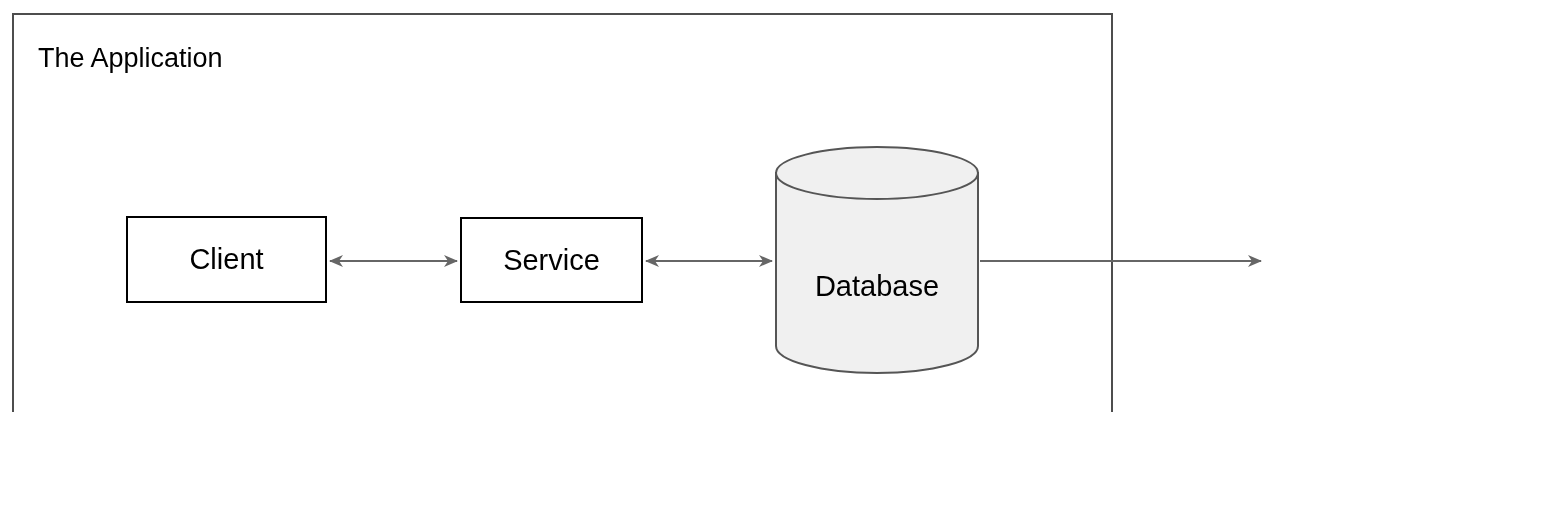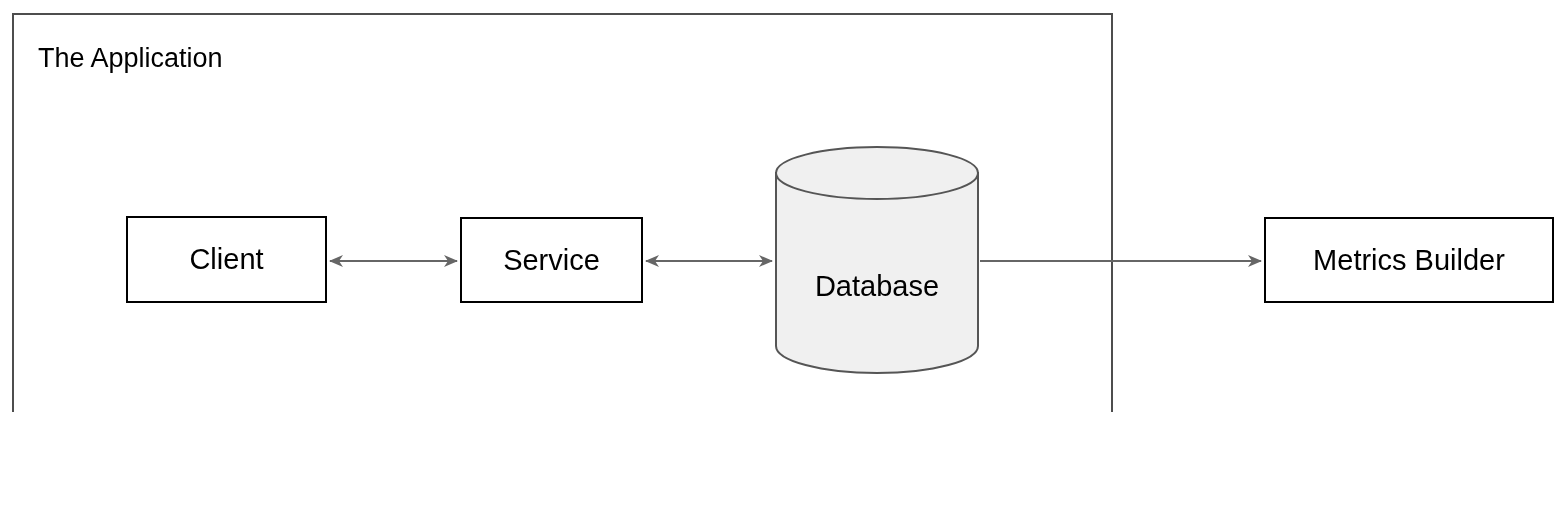--- a/index.html
+++ b/index.html
@@ -112,23 +112,20 @@
   <div class="cylinder">
     <svg width="206" height="229" viewBox="0 0 206 229">
 
       <path d="M2,28 L2,201 A101,27 0 0 0 204,201 L204,28 Z" fill="#f0f0f0" stroke="#555555" stroke-width="2"></path>
 
       <ellipse cx="103" cy="28" rx="101" ry="26" fill="#f0f0f0" stroke="#555555" stroke-width="2"></ellipse>
     </svg>
     <div class="cylinder-label">Database</div>
   </div>
 
-  <div class="node-box" id="node-metrics">
-    <span class="node-label">Metrics Builder</span>
-  </div>
 
   <svg class="connectors" viewBox="0 0 1568 522">
     <defs>
       <marker id="arrow-end" markerWidth="14" markerHeight="12" refX="13" refY="6" orient="auto" markerUnits="userSpaceOnUse">
         <path d="M0,0 L14,6 L0,12 L4,6 Z" fill="#666666"></path>
       </marker>
       <marker id="arrow-start" markerWidth="14" markerHeight="12" refX="1" refY="6" orient="auto" markerUnits="userSpaceOnUse">
         <path d="M14,0 L0,6 L14,12 L10,6 Z" fill="#666666"></path>
       </marker>
     </defs>

